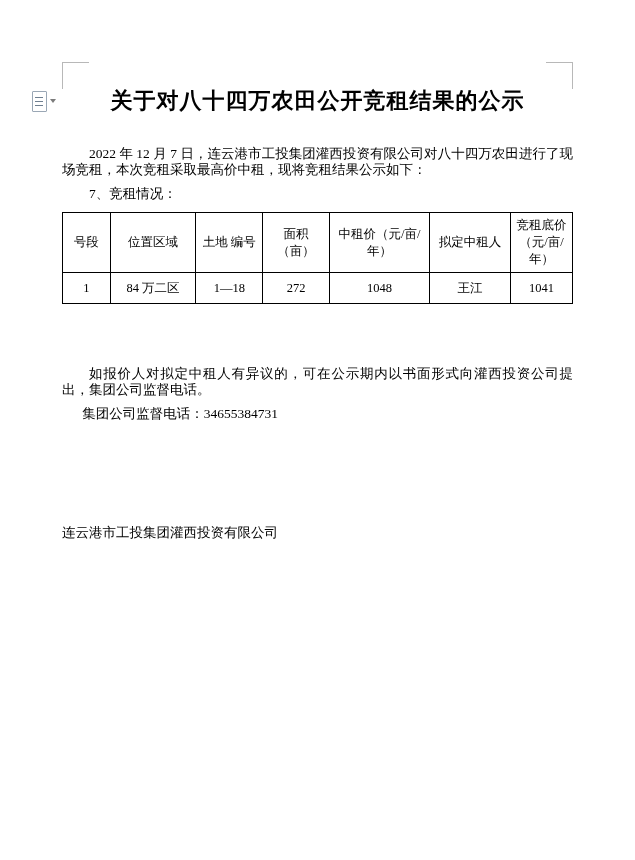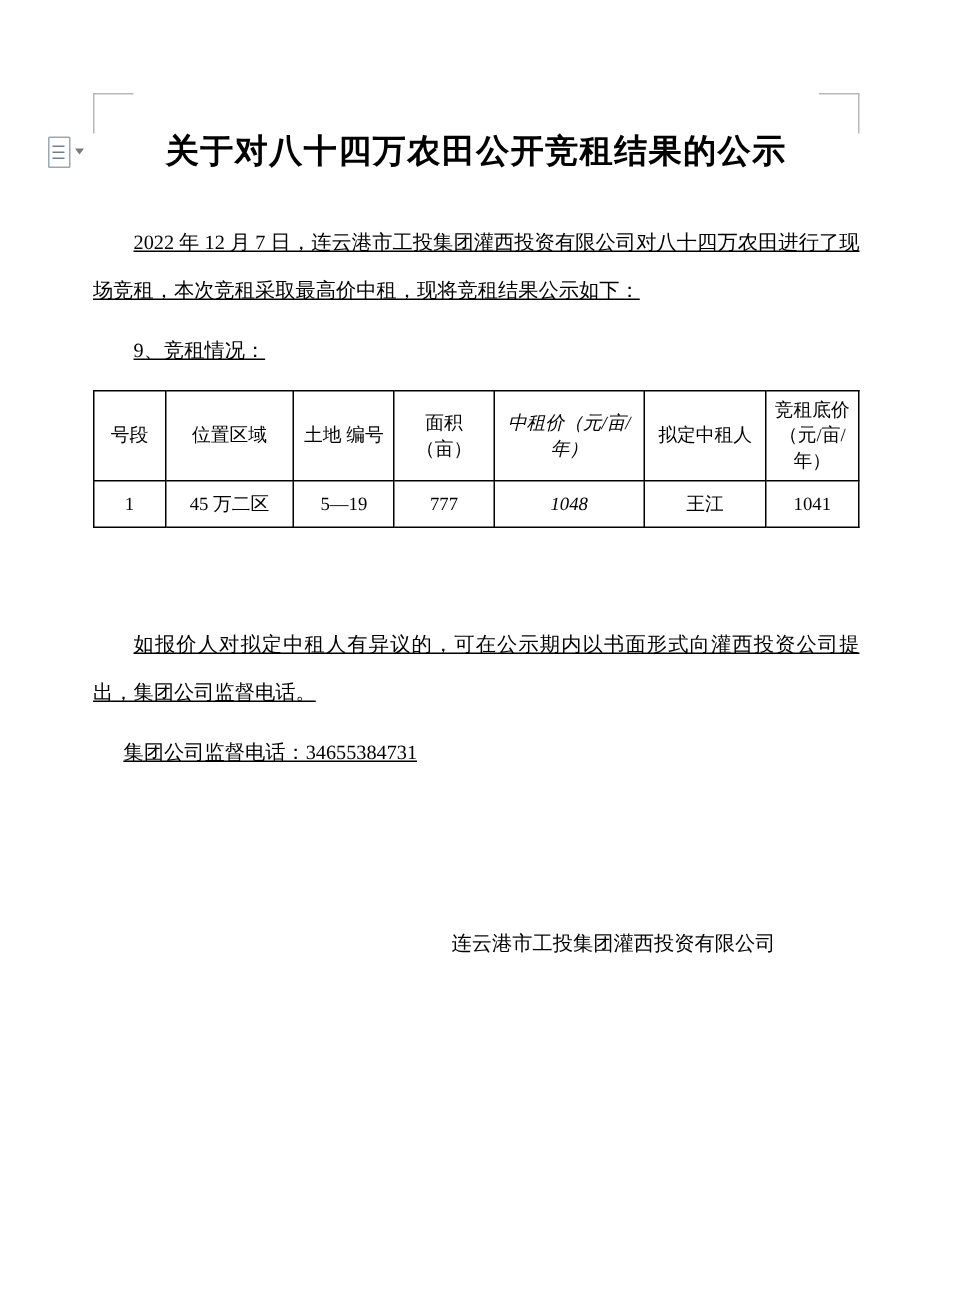--- a/index.html
+++ b/index.html
@@ -79,25 +79,24 @@
     margin-top: 86px;
     font-family: Liberation Serif, serif;
   }
 
   .body-block {
     margin: 0 62px;
   }
 
   p.para {
     font-size: 13.5px;
-    line-height: 32px;
+    line-height: 16px;
     margin: 0;
     text-align: justify;
     font-family: "Liberation Serif", "DejaVu Serif", serif;
-    text-decoration: underline;
   }
   p.indent2 { text-indent: 2em; }
   .gap-lg { height: 30px; }
   .gap-md { height: 18px; }
   .gap-sm { height: 8px; }
   .gap-xl { height: 44px; }
 
   table.rent-table {
     border-collapse: collapse;
     width: 100%;
@@ -115,27 +114,26 @@
     padding: 4px 2px;
     font-family: "Liberation Serif", "DejaVu Serif", serif;
   }
   table.rent-table thead th { height: 48px; }
   table.rent-table tbody td { height: 22px; }
 
   .col-0 { width: 9%; }
   .col-1 { width: 17%; margin-left: 32px; }
   .col-2 { width: 13%; }
   .col-3 { width: 13%; }
-  .col-4 { width: 20%; font-style: italic; }
+  .col-4 { width: 20%; }
   .col-5 { width: 16%; }
   .col-6 { width: 12%; }
 
   .signature {
     margin-top: 0;
-    text-align: right;
     font-size: 13.5px;
     line-height: 30px;
     padding-right: 56px;
     font-family: "Liberation Serif", "DejaVu Serif", serif;
   }
   .phone-line {
     font-size: 13px;
     line-height: 26px;
     text-indent: 1.5em;
   }
@@ -155,40 +153,40 @@
 
   <div class="title">关于对八十四万农田公开竞租结果的公示</div>
 
   <div class="body-block">
     <div class="gap-lg"></div>
 
     <p class="para indent2">2022 年 12 月 7 日，连云港市工投集团灌西投资有限公司对八十四万农田进行了现场竞租，本次竞租采取最高价中租，现将竞租结果公示如下：</p>
 
     <div class="gap-sm"></div>
 
-    <p class="para indent2">9、竞租情况：</p>
+    <p class="para indent2">7、竞租情况：</p>
 
     <table class="rent-table">
       <thead>
         <tr>
           <th class="col-0">号段</th>
           <th class="col-1">位置区域</th>
           <th class="col-2">土地 编号</th>
           <th class="col-3">面积（亩）</th>
           <th class="col-4">中租价（元/亩/年）</th>
           <th class="col-5">拟定中租人</th>
           <th class="col-6">竞租底价（元/亩/年）</th>
         </tr>
       </thead>
       <tbody>
         <tr>
           <td class="col-0">1</td>
-          <td class="col-1">45 万二区</td>
-          <td class="col-2">5—19</td>
-          <td class="col-3">777</td>
+          <td class="col-1">84 万二区</td>
+          <td class="col-2">1—18</td>
+          <td class="col-3">272</td>
           <td class="col-4">1048</td>
           <td class="col-5">王江</td>
           <td class="col-6">1041</td>
         </tr>
       </tbody>
     </table>
 
     <div class="gap-md"></div>
 
 

